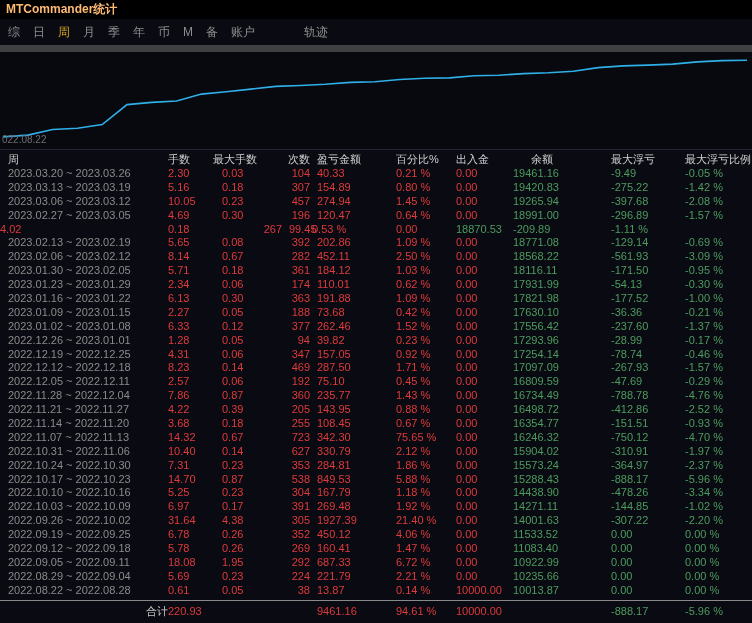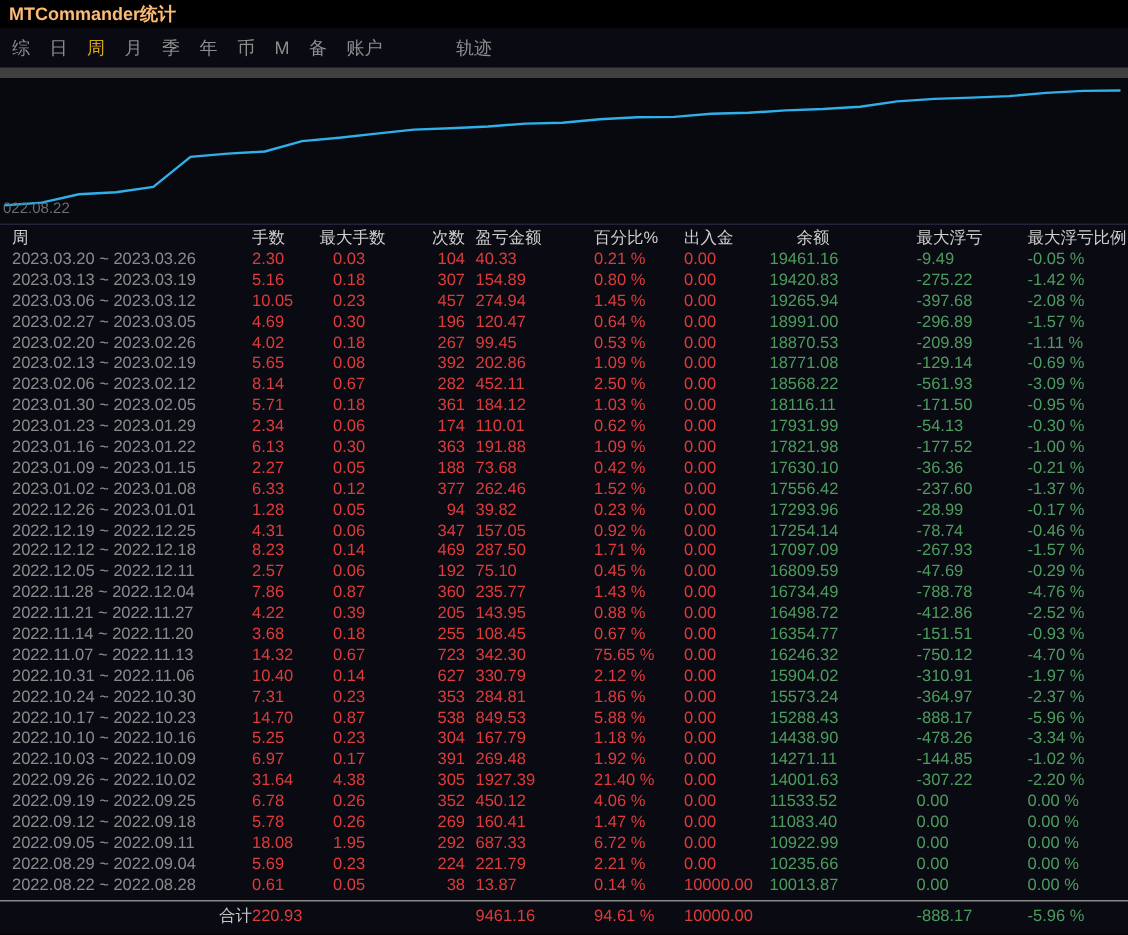--- a/index.html
+++ b/index.html
@@ -138,21 +138,20 @@
           <div class="cell c3 red">0.30</div>
           <div class="cell c4 red">196</div>
           <div class="cell c5 red">120.47</div>
           <div class="cell c6 red">0.64 %</div>
           <div class="cell c7 red">0.00</div>
           <div class="cell c8 green">18991.00</div>
           <div class="cell c9 green">-296.89</div>
           <div class="cell c10 green">-1.57 %</div>
         </div>
         <div class="trow">
-          <div class="cell c1 gray">2023.02.20 ~ 2023.02.26</div>
           <div class="cell c2 red">4.02</div>
           <div class="cell c3 red">0.18</div>
           <div class="cell c4 red">267</div>
           <div class="cell c5 red">99.45</div>
           <div class="cell c6 red">0.53 %</div>
           <div class="cell c7 red">0.00</div>
           <div class="cell c8 green">18870.53</div>
           <div class="cell c9 green">-209.89</div>
           <div class="cell c10 green">-1.11 %</div>
         </div>

